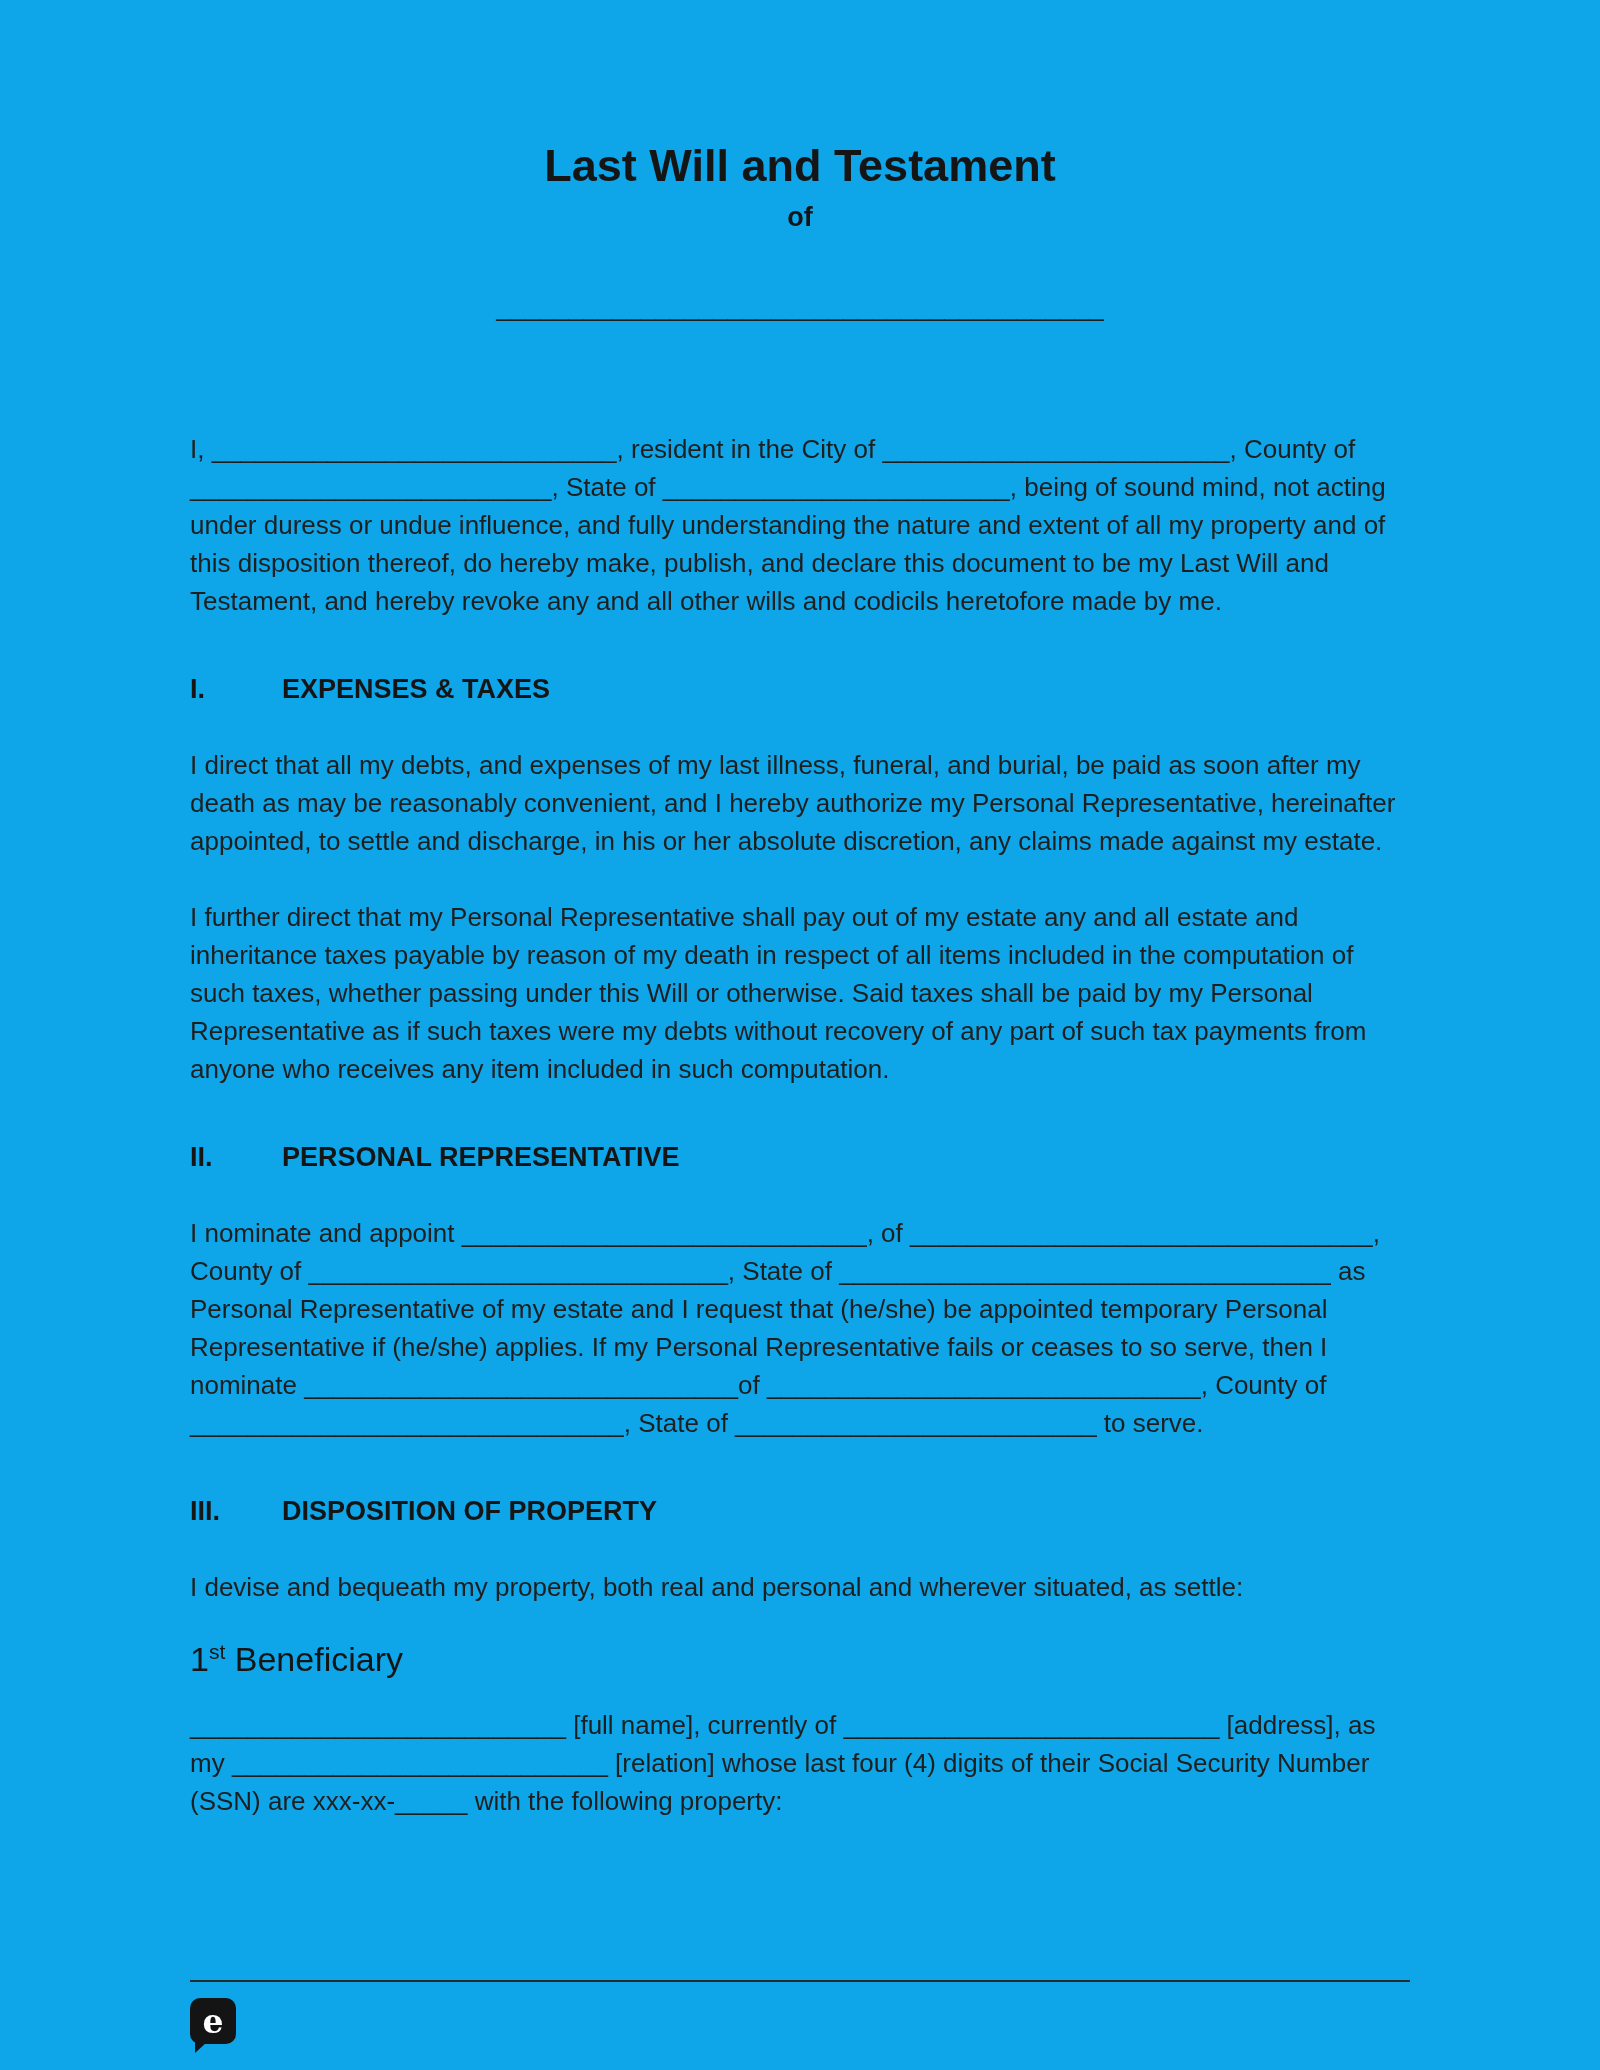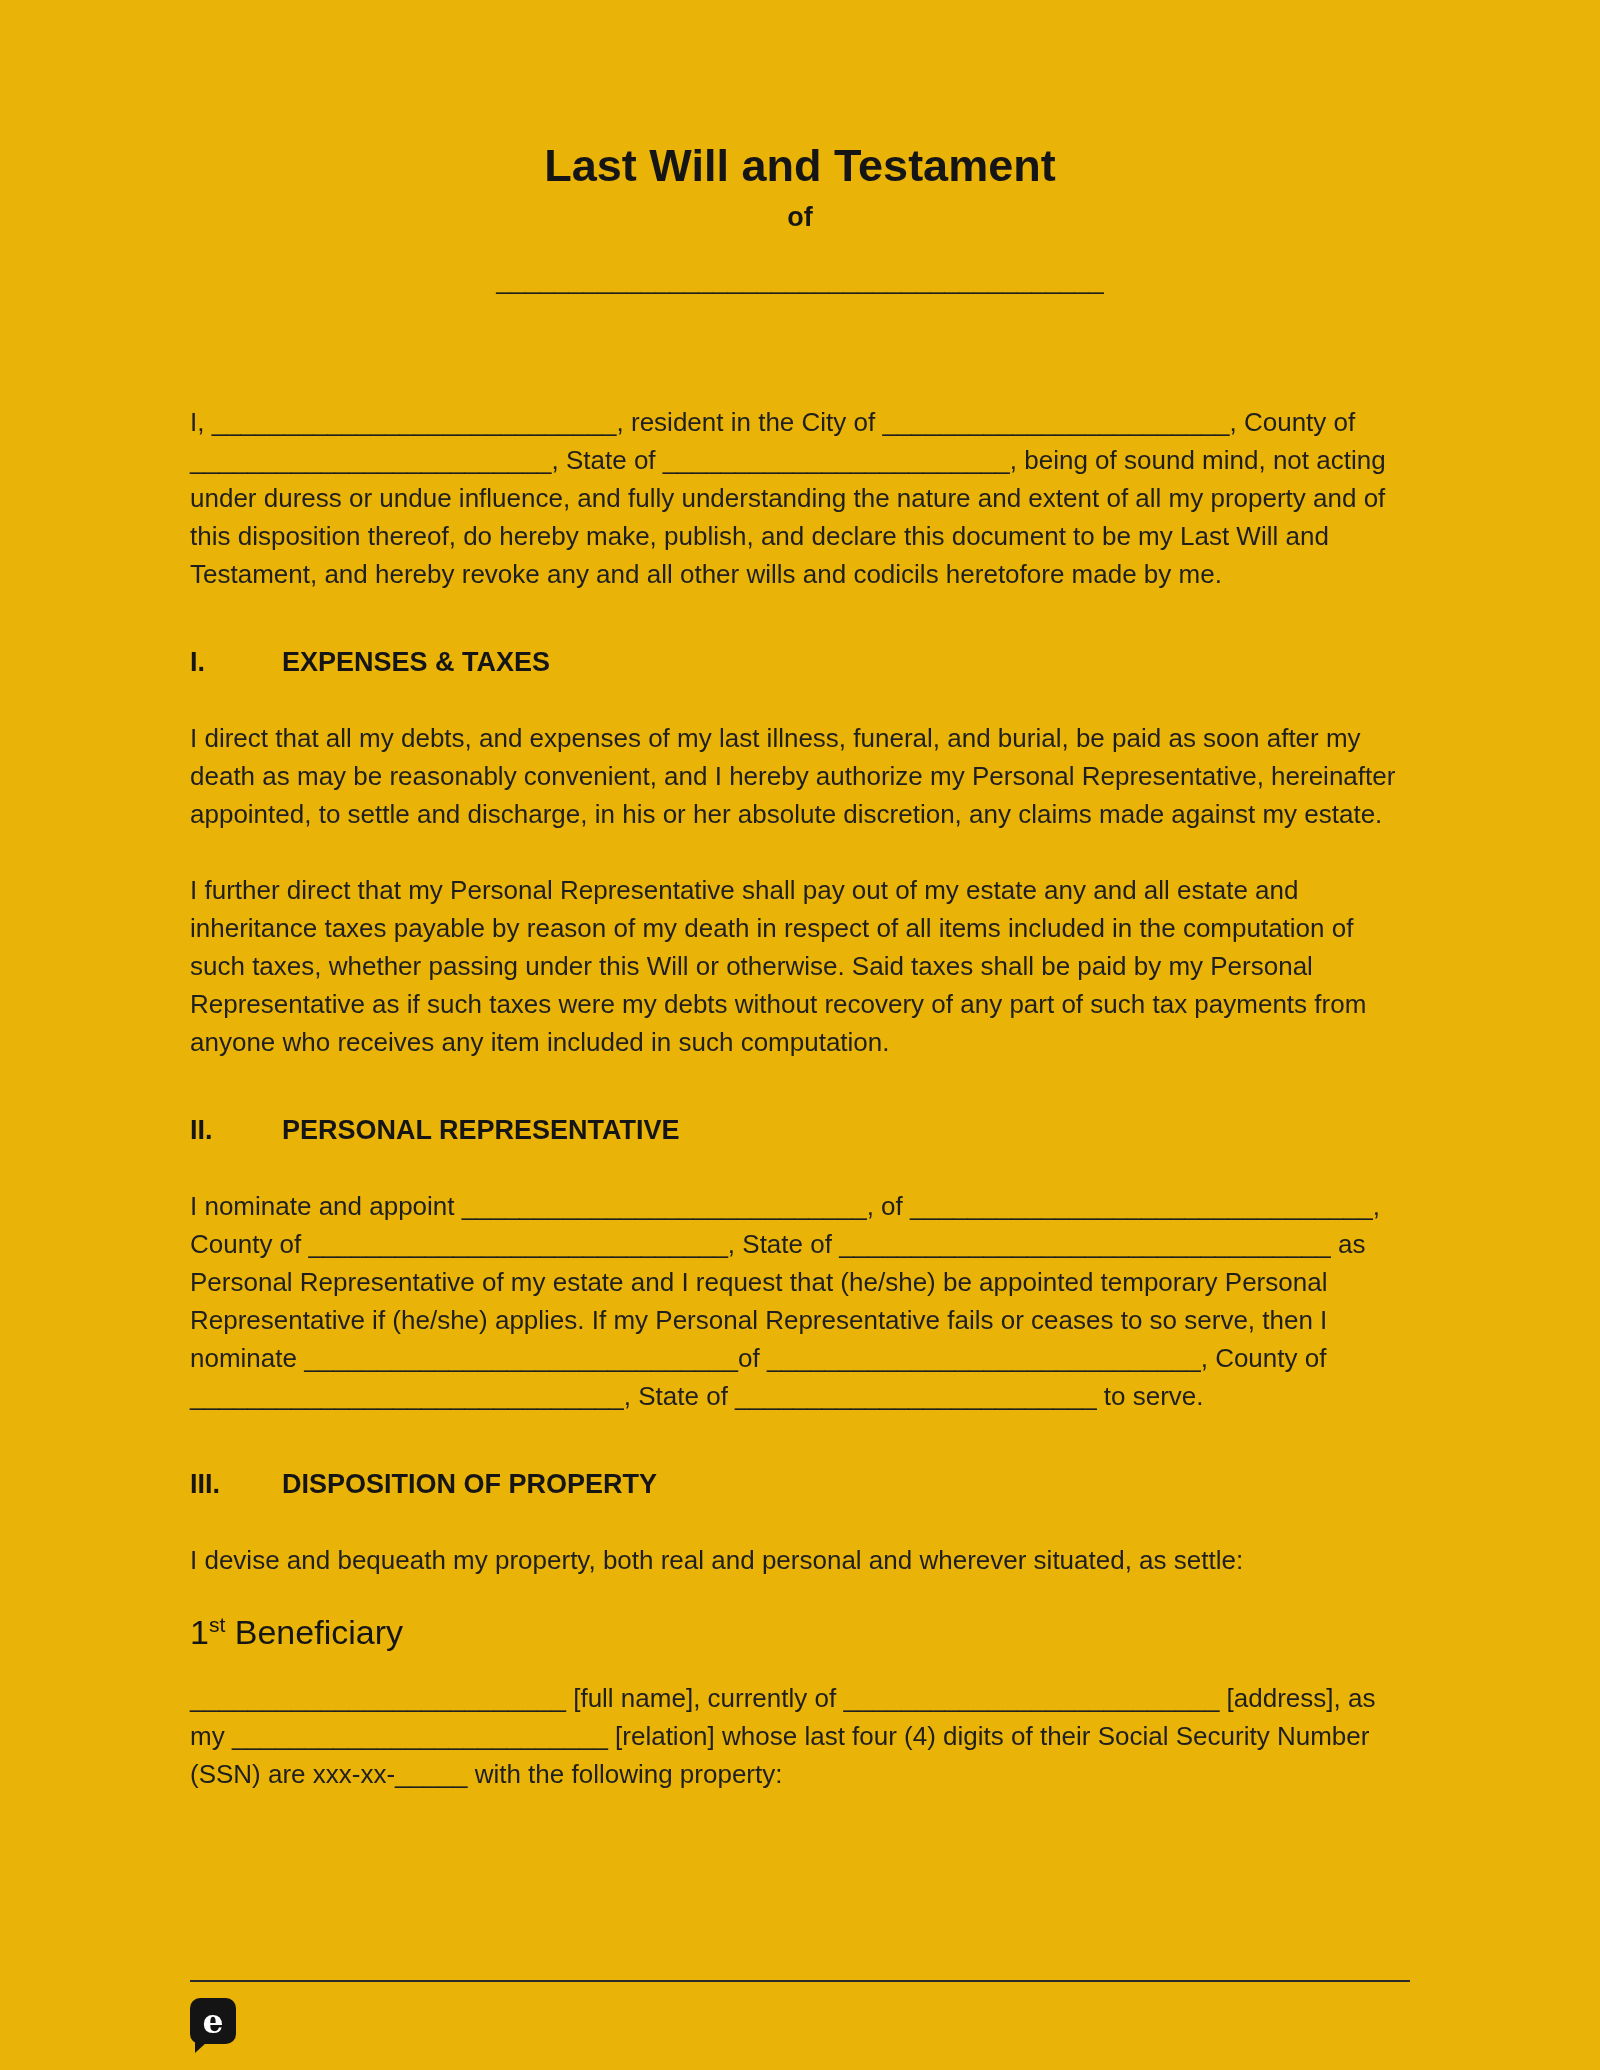--- a/index.html
+++ b/index.html
@@ -1,21 +1,21 @@
 <!DOCTYPE html>
 <html><head>
 <meta charset="utf-8">
 <style>
   * { margin: 0; padding: 0; box-sizing: border-box; }
   html, body { background: #ffffff; }
   .page {
     position: relative;
     width: 1600px;
     height: 2070px;
-    background: #eab308;
+    background: #0ea5e9;
     font-family: "Liberation Sans", sans-serif;
     font-size: 26px;
     line-height: 38px;
     color: #1f1f1f;
     padding: 140px 190px 0 190px;
     overflow: hidden;
   }
   .doc-header { text-align: center; }
   .doc-title {
     font-size: 45px;
@@ -24,21 +24,21 @@
     color: #151515;
   }
   .doc-subtitle {
     font-size: 27px;
     line-height: 34px;
     font-weight: bold;
     margin-top: 8px;
     color: #151515;
   }
   .name-blank {
-    margin-top: 27px;
+    margin-top: 54px;
     text-align: center;
     white-space: nowrap;
   }
   p.intro { margin-top: 104px; }
   .section-heading {
     margin-top: 50px;
     font-size: 27px;
     line-height: 38px;
     font-weight: bold;
     color: #151515;

